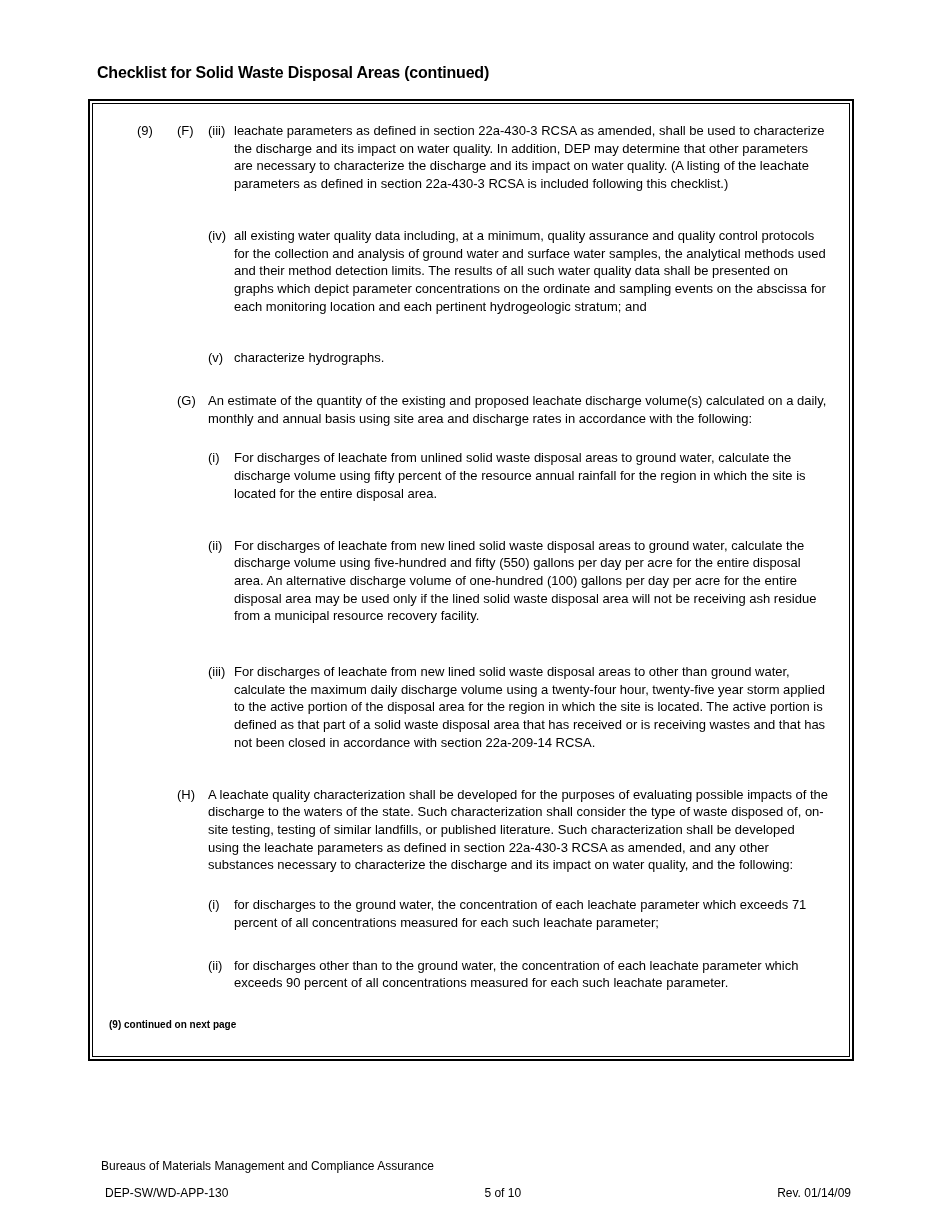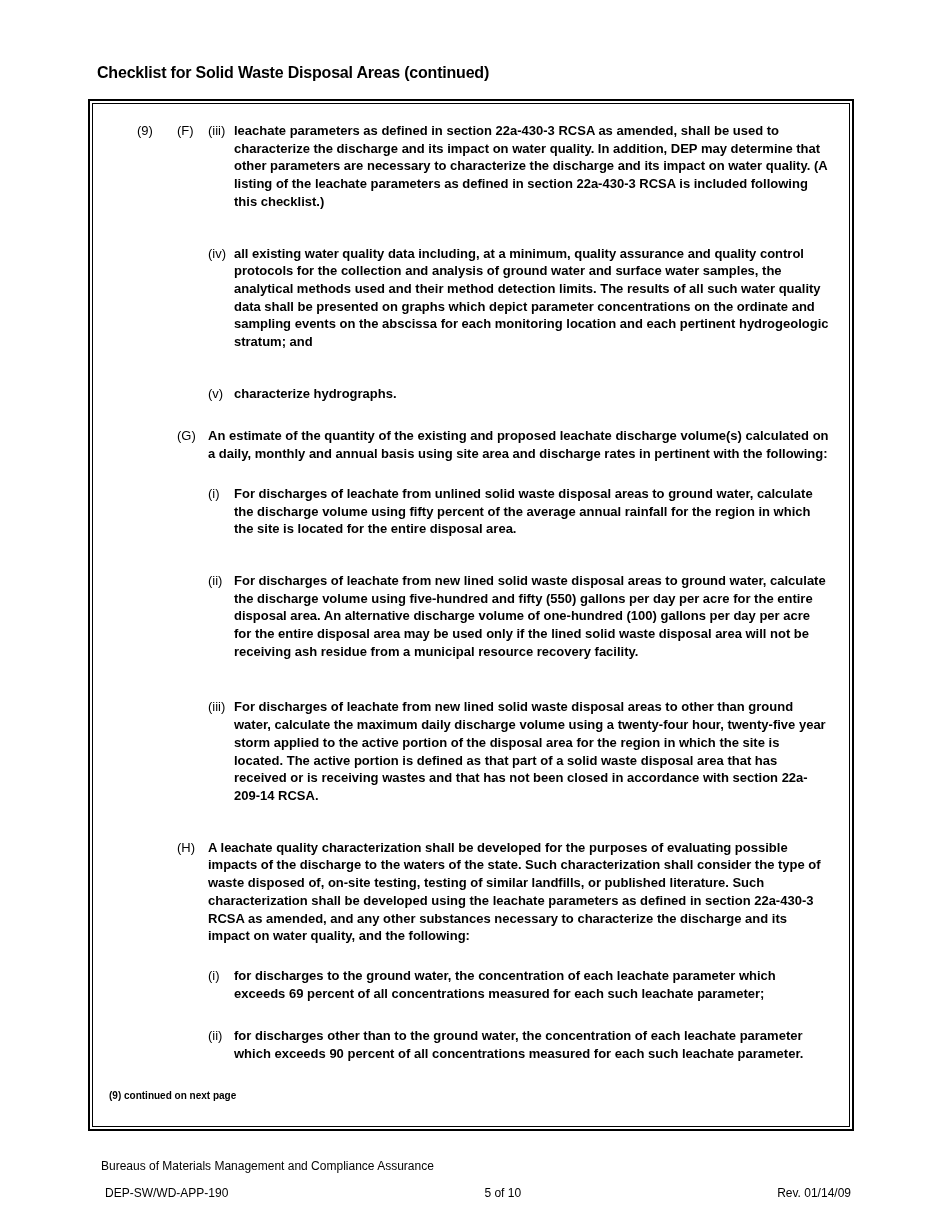--- a/index.html
+++ b/index.html
@@ -36,21 +36,21 @@
   }
   .row {
     display: flex;
     padding-left: 28px;
     font-size: 13px;
     line-height: 17.7px;
   }
   .col-num    { width: 40px; flex: 0 0 40px; }
   .col-letter { width: 31px; flex: 0 0 31px; }
   .col-marker { width: 26px; flex: 0 0 26px; }
-  .col-text   { flex: 1 1 auto; font-weight: bold; }
+  .col-text   { flex: 1 1 auto; }
   .sp-sm { margin-top: 6px; }
   .sp-md { margin-top: 9px; }
   .sp-lg { margin-top: 18px; }
   .sp-xl { margin-top: 22px; }
   .continued-note {
     margin-top: 12px;
     font-size: 10px;
     line-height: 17.7px;
     font-weight: bold;
   }
@@ -95,28 +95,28 @@
       <div class="row sp-lg">
         <span class="col-num"></span>
         <span class="col-letter"></span>
         <span class="col-marker">(v)</span>
         <span class="col-text">characterize hydrographs.</span>
       </div>
 
       <div class="row sp-md">
         <span class="col-num"></span>
         <span class="col-letter">(G)</span>
-        <span class="col-text">An estimate of the quantity of the existing and proposed leachate discharge volume(s) calculated on a daily, monthly and annual basis using site area and discharge rates in pertinent with the following:</span>
+        <span class="col-text">An estimate of the quantity of the existing and proposed leachate discharge volume(s) calculated on a daily, monthly and annual basis using site area and discharge rates in accordance with the following:</span>
       </div>
 
       <div class="row sp-sm">
         <span class="col-num"></span>
         <span class="col-letter"></span>
         <span class="col-marker">(i)</span>
-        <span class="col-text">For discharges of leachate from unlined solid waste disposal areas to ground water, calculate the discharge volume using fifty percent of the average annual rainfall for the region in which the site is located for the entire disposal area.</span>
+        <span class="col-text">For discharges of leachate from unlined solid waste disposal areas to ground water, calculate the discharge volume using fifty percent of the resource annual rainfall for the region in which the site is located for the entire disposal area.</span>
       </div>
 
       <div class="row sp-lg">
         <span class="col-num"></span>
         <span class="col-letter"></span>
         <span class="col-marker">(ii)</span>
         <span class="col-text">For discharges of leachate from new lined solid waste disposal areas to ground water, calculate the discharge volume using five-hundred and fifty (550) gallons per day per acre for the entire disposal area. An alternative discharge volume of one-hundred (100) gallons per day per acre for the entire disposal area may be used only if the lined solid waste disposal area will not be receiving ash residue from a municipal resource recovery facility.</span>
       </div>
 
       <div class="row sp-xl">
@@ -129,37 +129,37 @@
       <div class="row sp-lg">
         <span class="col-num"></span>
         <span class="col-letter">(H)</span>
         <span class="col-text">A leachate quality characterization shall be developed for the purposes of evaluating possible impacts of the discharge to the waters of the state. Such characterization shall consider the type of waste disposed of, on-site testing, testing of similar landfills, or published literature. Such characterization shall be developed using the leachate parameters as defined in section 22a-430-3 RCSA as amended, and any other substances necessary to characterize the discharge and its impact on water quality, and the following:</span>
       </div>
 
       <div class="row sp-sm">
         <span class="col-num"></span>
         <span class="col-letter"></span>
         <span class="col-marker">(i)</span>
-        <span class="col-text">for discharges to the ground water, the concentration of each leachate parameter which exceeds 69 percent of all concentrations measured for each such leachate parameter;</span>
+        <span class="col-text">for discharges to the ground water, the concentration of each leachate parameter which exceeds 71 percent of all concentrations measured for each such leachate parameter;</span>
       </div>
 
       <div class="row sp-md">
         <span class="col-num"></span>
         <span class="col-letter"></span>
         <span class="col-marker">(ii)</span>
         <span class="col-text">for discharges other than to the ground water, the concentration of each leachate parameter which exceeds 90 percent of all concentrations measured for each such leachate parameter.</span>
       </div>
 
       <div class="continued-note">(9) continued on next page</div>
 
     </div>
   </div>
 
   <div class="footer">
     <div>Bureaus of Materials Management and Compliance Assurance</div>
     <div class="footer-row">
-      <span>DEP-SW/WD-APP-190</span>
+      <span>DEP-SW/WD-APP-130</span>
       <span>5 of 10</span>
       <span>Rev. 01/14/09</span>
     </div>
   </div>
 
 </div>
 
 </body></html>

